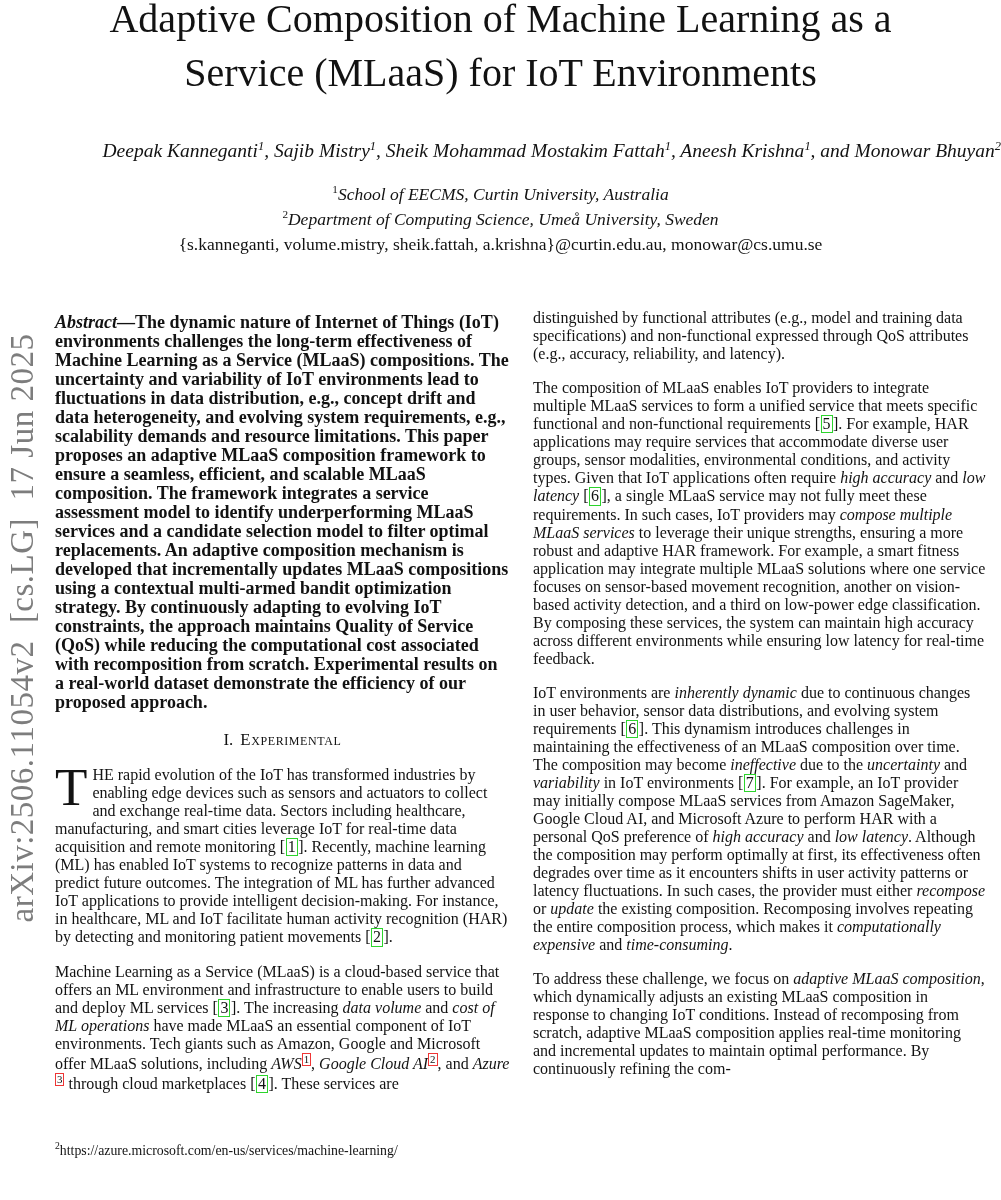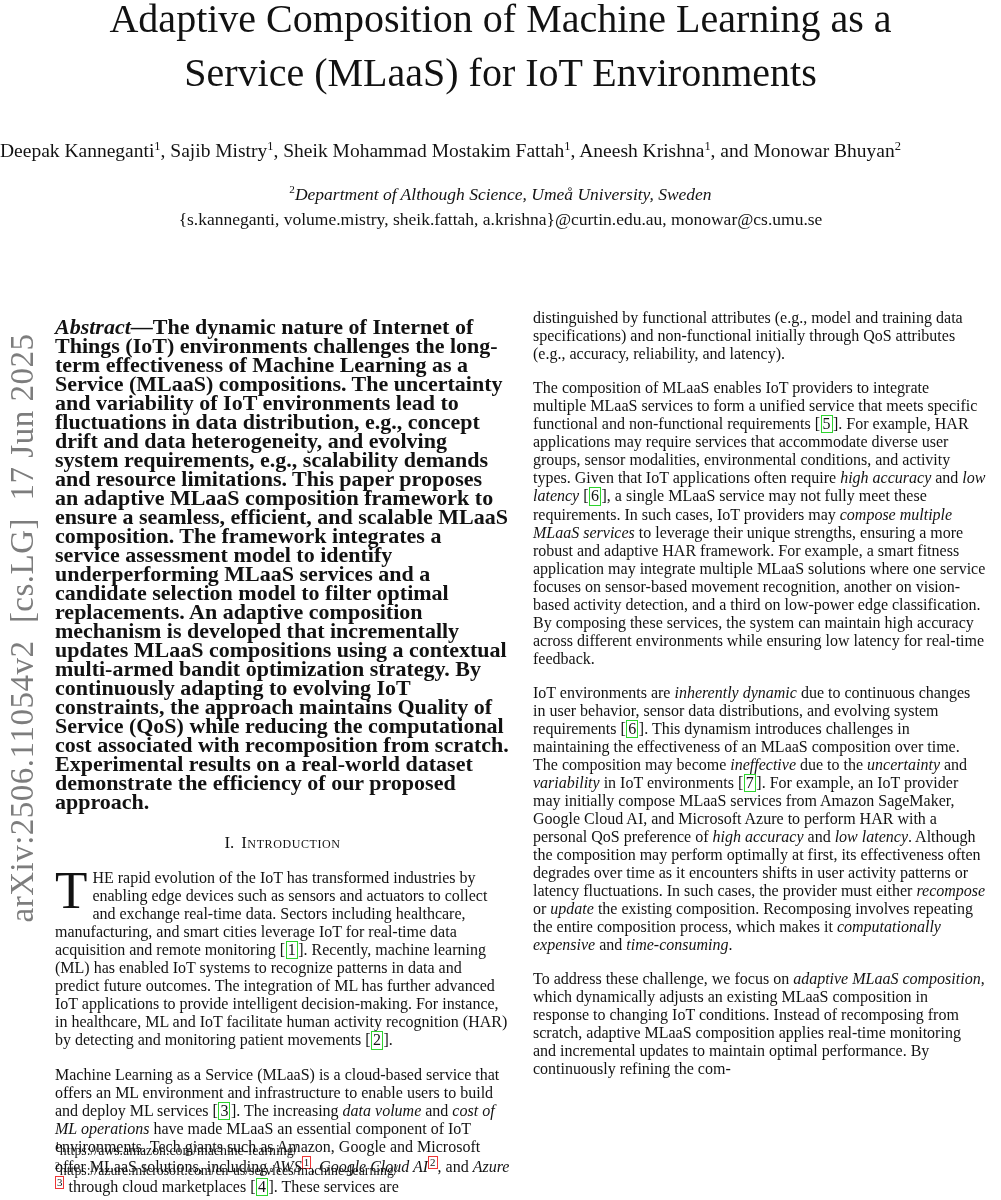--- a/index.html
+++ b/index.html
@@ -25,33 +25,33 @@
   
   .title{
     position:absolute;top:-8px;left:0;right:0;
     margin:0 auto;width:860px;
     text-align:center;
     font-size:40px;line-height:54px;
     font-weight:400;
   }
   .authors{
     position:absolute;top:139px;left:0;right:0;
-    text-align:left;
-    font-size:19.5px;line-height:24px;
+    text-align:right;
+    font-size:19.5px;line-height:24px;font-style:italic;
   }
   .affil-block{
     position:absolute;top:182px;left:0;right:0;
     text-align:center;
     font-size:17.5px;line-height:25px;
   }
   .affil-line{display:block;}
   
   .col-left{position:absolute;left:55px;top:295px;width:455px;}
   .col-right{position:absolute;left:533px;top:293px;width:453px;}
-  p.abstract-p{font-weight:bold;font-size:22px;line-height:19px;}
+  p.abstract-p{font-weight:bold;font-size:18px;line-height:19px;}
   p.noindent{text-indent:0;}
   .sec-heading{
     margin:12px 0 7px 0;
     text-align:center;
     font-size:16.8px;
     text-indent:0 !important;
   }
   .smallcaps{font-variant:small-caps;letter-spacing:0.6px;margin-left:7px;}
   
   .seg-i{font-style:italic;}
@@ -91,38 +91,38 @@
 
 <div class="page">
 
   <div class="watermark">arXiv:2506.11054v2  [cs.LG]  17 Jun 2025</div>
 
   <h1 class="title">Adaptive Composition of Machine Learning as a Service (MLaaS) for IoT Environments</h1>
 
   <div class="authors"><span>Deepak Kanneganti</span><span class="seg-sup">1</span><span>, Sajib Mistry</span><span class="seg-sup">1</span><span>, Sheik Mohammad Mostakim Fattah</span><span class="seg-sup">1</span><span>, Aneesh Krishna</span><span class="seg-sup">1</span><span>, and Monowar Bhuyan</span><span class="seg-sup">2</span></div>
 
   <div class="affil-block">
-    <span class="affil-line"><span class="seg-sup">2</span><span class="seg-i">Department of Although Science, Umeå University, Sweden</span></span>
+    <span class="affil-line"><span class="seg-sup">1</span><span class="seg-i">School of EECMS, Curtin University, Australia</span></span>
+    <span class="affil-line"><span class="seg-sup">2</span><span class="seg-i">Department of Computing Science, Umeå University, Sweden</span></span>
     <span class="affil-line">{s.kanneganti, volume.mistry, sheik.fattah, a.krishna}@curtin.edu.au, monowar@cs.umu.se</span>
   </div>
 
   <div class="col-left">
     <p class="abstract-p"><span class="seg-i">Abstract</span><span>—The dynamic nature of Internet of Things (IoT) environments challenges the long-term effectiveness of Machine Learning as a Service (MLaaS) compositions. The uncertainty and variability of IoT environments lead to fluctuations in data distribution, e.g., concept drift and data heterogeneity, and evolving system requirements, e.g., scalability demands and resource limitations. This paper proposes an adaptive MLaaS composition framework to ensure a seamless, efficient, and scalable MLaaS composition. The framework integrates a service assessment model to identify underperforming MLaaS services and a candidate selection model to filter optimal replacements. An adaptive composition mechanism is developed that incrementally updates MLaaS compositions using a contextual multi-armed bandit optimization strategy. By continuously adapting to evolving IoT constraints, the approach maintains Quality of Service (QoS) while reducing the computational cost associated with recomposition from scratch. Experimental results on a real-world dataset demonstrate the efficiency of our proposed approach.</span></p>
 
-    <p class="sec-heading"><span>I.</span><span class="smallcaps">Introduction</span></p>
+    <p class="sec-heading"><span>I.</span><span class="smallcaps">Experimental</span></p>
 
     <p class="noindent"><span class="seg-dropcap">T</span><span>HE rapid evolution of the IoT has transformed industries by enabling edge devices such as sensors and actuators to collect and exchange real-time data. Sectors including healthcare, manufacturing, and smart cities leverage IoT for real-time data acquisition and remote monitoring [</span><span class="seg-cite">1</span><span>]. Recently, machine learning (ML) has enabled IoT systems to recognize patterns in data and predict future outcomes. The integration of ML has further advanced IoT applications to provide intelligent decision-making. For instance, in healthcare, ML and IoT facilitate human activity recognition (HAR) by detecting and monitoring patient movements [</span><span class="seg-cite">2</span><span>].</span></p>
     <p><span>Machine Learning as a Service (MLaaS) is a cloud-based service that offers an ML environment and infrastructure to enable users to build and deploy ML services [</span><span class="seg-cite">3</span><span>]. The increasing </span><span class="seg-i">data volume</span><span> and </span><span class="seg-i">cost of ML operations</span><span> have made MLaaS an essential component of IoT environments. Tech giants such as Amazon, Google and Microsoft offer MLaaS solutions, including </span><span class="seg-i">AWS</span><span class="seg-fn">1</span><span>, </span><span class="seg-i">Google Cloud AI</span><span class="seg-fn">2</span><span>, and </span><span class="seg-i">Azure</span><span class="seg-fn">3</span><span> through cloud marketplaces [</span><span class="seg-cite">4</span><span>]. These services are</span></p>
   </div>
 
   <div class="col-right">
-    <p class="noindent"><span>distinguished by functional attributes (e.g., model and training data specifications) and non-functional initially through QoS attributes (e.g., accuracy, reliability, and latency).</span></p>
+    <p class="noindent"><span>distinguished by functional attributes (e.g., model and training data specifications) and non-functional expressed through QoS attributes (e.g., accuracy, reliability, and latency).</span></p>
     <p><span>The composition of MLaaS enables IoT providers to integrate multiple MLaaS services to form a unified service that meets specific functional and non-functional requirements [</span><span class="seg-cite">5</span><span>]. For example, HAR applications may require services that accommodate diverse user groups, sensor modalities, environmental conditions, and activity types. Given that IoT applications often require </span><span class="seg-i">high accuracy</span><span> and </span><span class="seg-i">low latency</span><span> [</span><span class="seg-cite">6</span><span>], a single MLaaS service may not fully meet these requirements. In such cases, IoT providers may </span><span class="seg-i">compose multiple MLaaS services</span><span> to leverage their unique strengths, ensuring a more robust and adaptive HAR framework. For example, a smart fitness application may integrate multiple MLaaS solutions where one service focuses on sensor-based movement recognition, another on vision-based activity detection, and a third on low-power edge classification. By composing these services, the system can maintain high accuracy across different environments while ensuring low latency for real-time feedback.</span></p>
     <p><span>IoT environments are </span><span class="seg-i">inherently dynamic</span><span> due to continuous changes in user behavior, sensor data distributions, and evolving system requirements [</span><span class="seg-cite">6</span><span>]. This dynamism introduces challenges in maintaining the effectiveness of an MLaaS composition over time. The composition may become </span><span class="seg-i">ineffective</span><span> due to the </span><span class="seg-i">uncertainty</span><span> and </span><span class="seg-i">variability</span><span> in IoT environments [</span><span class="seg-cite">7</span><span>]. For example, an IoT provider may initially compose MLaaS services from Amazon SageMaker, Google Cloud AI, and Microsoft Azure to perform HAR with a personal QoS preference of </span><span class="seg-i">high accuracy</span><span> and </span><span class="seg-i">low latency</span><span>. Although the composition may perform optimally at first, its effectiveness often degrades over time as it encounters shifts in user activity patterns or latency fluctuations. In such cases, the provider must either </span><span class="seg-i">recompose</span><span> or </span><span class="seg-i">update</span><span> the existing composition. Recomposing involves repeating the entire composition process, which makes it </span><span class="seg-i">computationally expensive</span><span> and </span><span class="seg-i">time-consuming</span><span>.</span></p>
     <p><span>To address these challenge, we focus on </span><span class="seg-i">adaptive MLaaS composition</span><span>, which dynamically adjusts an existing MLaaS composition in response to changing IoT conditions. Instead of recomposing from scratch, adaptive MLaaS composition applies real-time monitoring and incremental updates to maintain optimal performance. By continuously refining the com-</span></p>
   </div>
 
   <div class="footnotes">
-    <span class="footnote-line"><span class="fn-marker">1</span><span>https://aws.amazon.com/machine-learning/</span></span>
     <span class="footnote-line"><span class="fn-marker">2</span><span>https://azure.microsoft.com/en-us/services/machine-learning/</span></span>
   </div>
 
 </div>
 
 </body></html>

